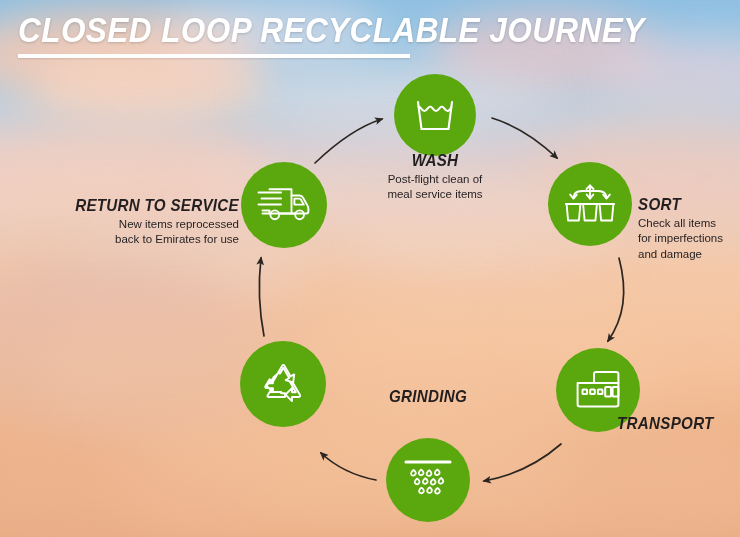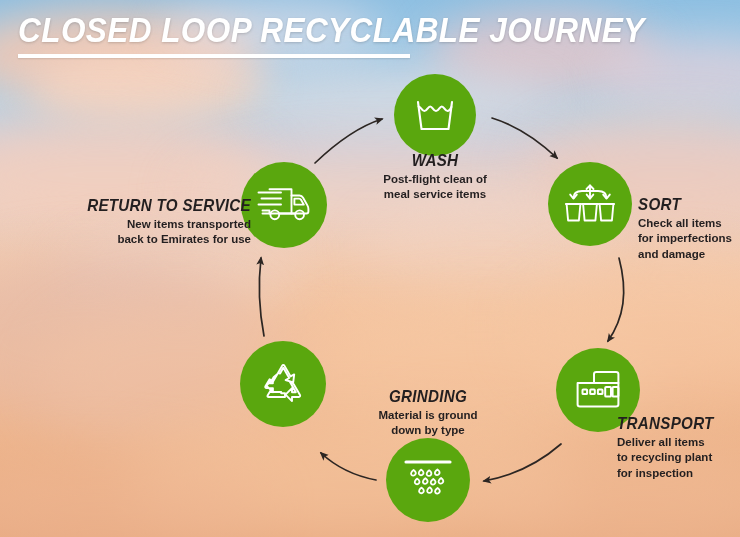--- a/index.html
+++ b/index.html
@@ -82,21 +82,21 @@
   .label{position:absolute;z-index:21;}
   .label h3{
     margin:0 0 3px 0;
     font-family:"Liberation Sans Narrow","Liberation Sans",sans-serif;
     font-weight:bold;font-style:italic;
     font-size:16.5px;letter-spacing:.3px;color:#231f20;
     text-transform:uppercase;white-space:nowrap;
     transform:scaleX(.92);line-height:1.05;
   }
   .label p{
-    margin:0;font-size:11.5px;font-weight:bold;color:#231f20;
+    margin:0;font-size:11.5px;font-weight:normal;color:#231f20;
     line-height:1.32;white-space:pre-line;
   }
   .lbl-center h3,.lbl-center p{text-align:center;}
   .lbl-left h3{transform-origin:right center;}
   .lbl-left h3,.lbl-left p{text-align:right;}
   .lbl-right h3{transform-origin:left center;}
   .lbl-right h3,.lbl-right p{text-align:left;}
   .lbl-center h3{transform-origin:center center;}
 
   
@@ -104,21 +104,21 @@
   #l-wash           {left:340px;top:152px;width:190px;}
   #n-sort .circle   {left:548px;top:162px;width:84px;height:84px;}
   #l-sort           {left:638px;top:196px;width:104px;}
   #n-transport .circle{left:556px;top:348px;width:84px;height:84px;}
   #l-transport      {left:617px;top:415px;width:123px;}
   #n-grind .circle  {left:386px;top:438px;width:84px;height:84px;}
   #l-grind          {left:333px;top:388px;width:190px;}
   #n-prod .circle   {left:240px;top:341px;width:86px;height:86px;}
   #l-prod           {left:8px;top:421px;width:256px;}
   #n-return .circle {left:241px;top:162px;width:86px;height:86px;}
-  #l-return         {left:16px;top:197px;width:235px;}
+  #l-return         {left:4px;top:197px;width:235px;}
 
   
   .arrows{position:absolute;inset:0;z-index:10;pointer-events:none;}
 </style>
 </head>
 <body>
 
 <div id="poster">
 
   <div class="sky sky-base">
@@ -234,23 +234,20 @@
           <rect x="23.9" y="19.5" width="4.6" height="4.6" rx="0.7"></rect>
 
           <rect x="31.2" y="17" width="5.8" height="9.6" rx="0.9"></rect>
           <rect x="38.6" y="17" width="5.8" height="9.6" rx="0.9"></rect>
         </g>
       </svg>
     </div>
   </div>
   <div class="label lbl-right" id="l-transport">
     <h3>TRANSPORT</h3>
-    <p>Deliver all items
-to recycling plant
-for inspection</p>
   </div>
 
   <div class="node" id="n-grind">
     <div class="circle">
       <svg width="48" height="44" viewBox="0 0 48 44">
         <g stroke="#ffffff" fill="none" stroke-linecap="round" stroke-linejoin="round">
           <path d="M2,4 L46,4" stroke-width="3.1"></path>
           <g stroke-width="1.8">
             <path d="M9.6,12 C11.5,13.4 12.3,15.2 11.3,16.6 C10.3,18 8.4,18 7.4,16.7 C6.4,15.4 7.7,13.3 9.6,12 Z"></path>
             <path d="M17.3,11.6 C19.2,13 20,14.8 19,16.2 C18,17.6 16.1,17.6 15.1,16.3 C14.1,15 15.4,12.9 17.3,11.6 Z"></path>
@@ -263,22 +260,20 @@
             <path d="M17.6,29.6 C19.5,31 20.3,32.8 19.3,34.2 C18.3,35.6 16.4,35.6 15.4,34.3 C14.4,33 15.7,30.9 17.6,29.6 Z"></path>
             <path d="M25.7,29.3 C27.6,30.7 28.4,32.5 27.4,33.9 C26.4,35.3 24.5,35.3 23.5,34 C22.5,32.7 23.8,30.6 25.7,29.3 Z"></path>
             <path d="M33.6,29.9 C35.5,31.3 36.3,33.1 35.3,34.5 C34.3,35.9 32.4,35.9 31.4,34.6 C30.4,33.3 31.7,31.2 33.6,29.9 Z"></path>
           </g>
         </g>
       </svg>
     </div>
   </div>
   <div class="label lbl-center" id="l-grind">
     <h3>GRINDING</h3>
-    <p>Material is ground
-down by type</p>
   </div>
 
   <div class="node" id="n-prod">
     <div class="circle">
       <svg width="48" height="46" viewBox="0 0 48 46">
         <g fill="none" stroke="#ffffff" stroke-width="1.9" stroke-linecap="round" stroke-linejoin="round">
 
           <path d="M19.0,12.0 L23.2,4.6 C23.7,3.7 24.9,3.7 25.4,4.6 L31.6,15.4 L35.2,13.4 L34.2,21.4 L26.6,19.0 L30.2,17.0 L24.3,6.8 L21.1,12.5 Z"></path>
 
           <path d="M18.4,13.0 L14.2,20.4 L10.6,18.3 L6.4,25.2 C5.9,26.1 6.5,27.1 7.5,27.1 L13.9,27.1 L13.9,31.2 L7.4,24.6 L13.9,18.2 L13.9,22.3 L11.0,22.3 L14.6,16.2 Z"></path>
@@ -310,17 +305,17 @@
           <circle cx="17.8" cy="28.8" r="4.4"></circle>
           <circle cx="42.6" cy="28.8" r="4.4"></circle>
 
           <path d="M22.4,27.5 L38.0,27.5"></path>
         </g>
       </svg>
     </div>
   </div>
   <div class="label lbl-left" id="l-return">
     <h3>RETURN TO SERVICE</h3>
-    <p>New items transported
+    <p>New items reprocessed
 back to Emirates for use</p>
   </div>
 
 </div>
 
 </body></html>

